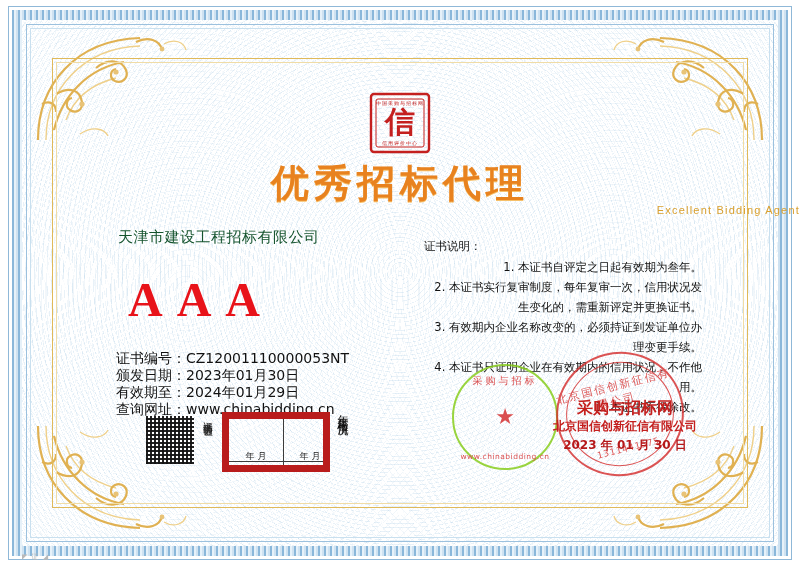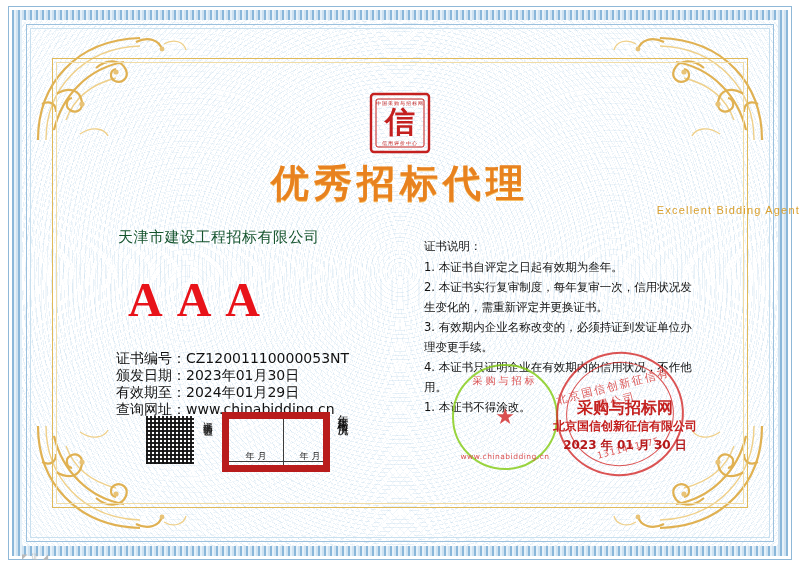--- a/index.html
+++ b/index.html
@@ -209,21 +209,21 @@
   .notes {
     position: absolute;
     left: 424px; top: 236px;
     width: 278px;
     font-family: "DejaVu Sans", sans-serif;
     font-size: 11.5px;
     line-height: 20px;
     color: #111;
   }
   .notes .n-title { margin-bottom: 1px; }
-  .notes .n-item { text-indent: 0; }
+  .notes .n-item { text-indent: 0; text-align: right; }
 
   
   .stamp-round {
     position: absolute;
     left: 452px; top: 364px;
     width: 106px; height: 106px;
     border: 2px solid #84cc16;
     border-radius: 50%;
     color: #d42a2a;
     opacity: 0.82;

